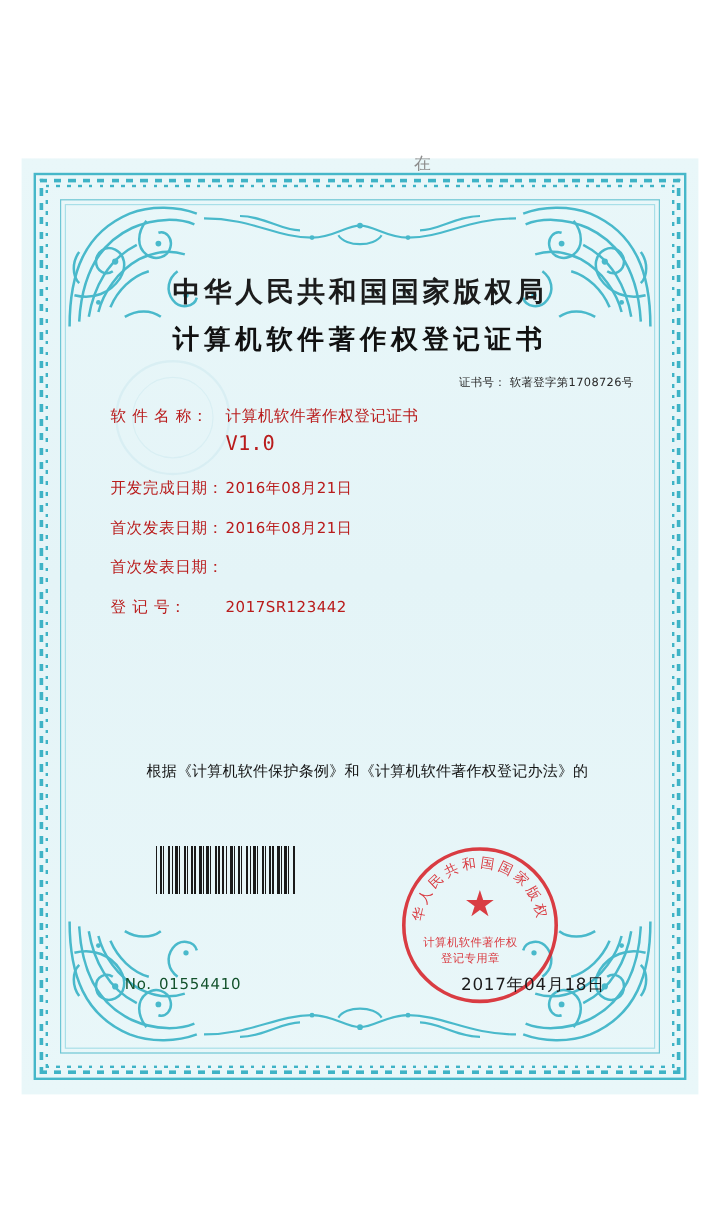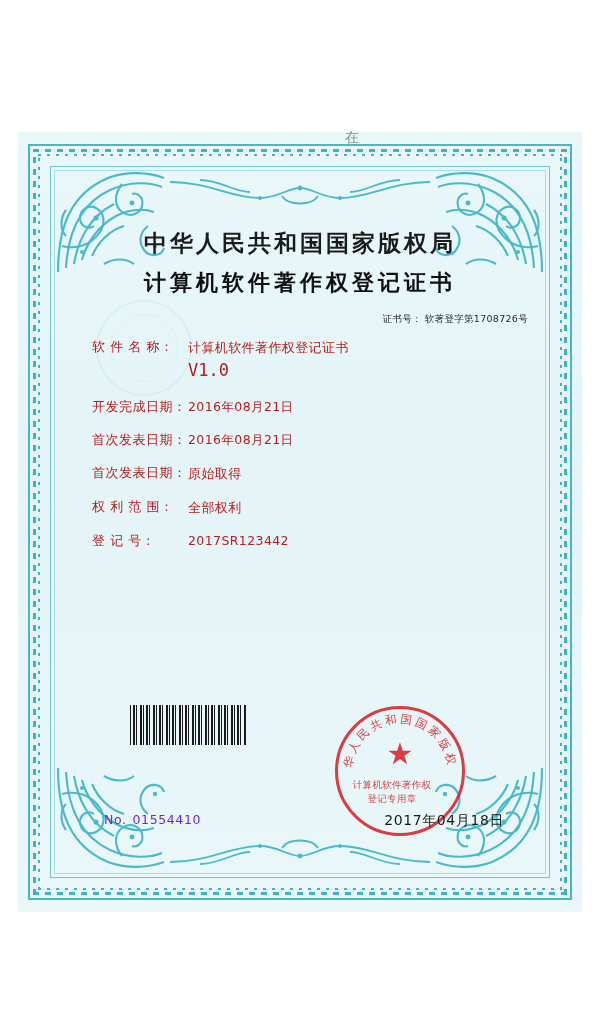--- a/index.html
+++ b/index.html
@@ -293,21 +293,21 @@
   }
   .seal .seal-line1 { top: 70px; }
   .seal .seal-line2 { top: 84px; }
 
   
   .footer-no {
     position: absolute;
     left: 104px;
     top: 812px;
     font-size: 12.5px;
-    color: #6d28d9;
+    color: #14532d;
     letter-spacing: .6px;
   }
   .footer-no .no-label { margin-right: 6px; }
   .footer-date {
     position: absolute;
     right: 96px;
     top: 812px;
     font-size: 14px;
     color: #1b1b1b;
     letter-spacing: .6px;
@@ -460,36 +460,32 @@
       <div class="field-value mono">2016年08月21日</div>
     </div>
 
     <div class="field-row">
       <div class="field-label">首次发表日期：</div>
       <div class="field-value mono">2016年08月21日</div>
     </div>
 
     <div class="field-row">
       <div class="field-label">首次发表日期：</div>
-      <div class="field-value">原始取得</div>
     </div>
 
-    <div class="field-row">
-      <div class="field-label">权 利 范 围：</div>
-      <div class="field-value">全部权利</div>
-    </div>
 
     <div class="field-row">
       <div class="field-label">登 记 号：</div>
       <div class="field-value mono">2017SR123442</div>
     </div>
 
   </div>
 
   <div class="statement">
+    <p class="indent">根据《计算机软件保护条例》和《计算机软件著作权登记办法》的</p>
   </div>
 
   <div class="barcode"></div>
 
   <div class="seal">
     <svg class="arc-text" viewBox="0 0 124 124">
       <defs>
         <path id="sealArc" d="M 14 62 A 48 48 0 1 1 110 62"></path>
       </defs>
       <text font-size="11.5" fill="#d8232a" letter-spacing="3">

